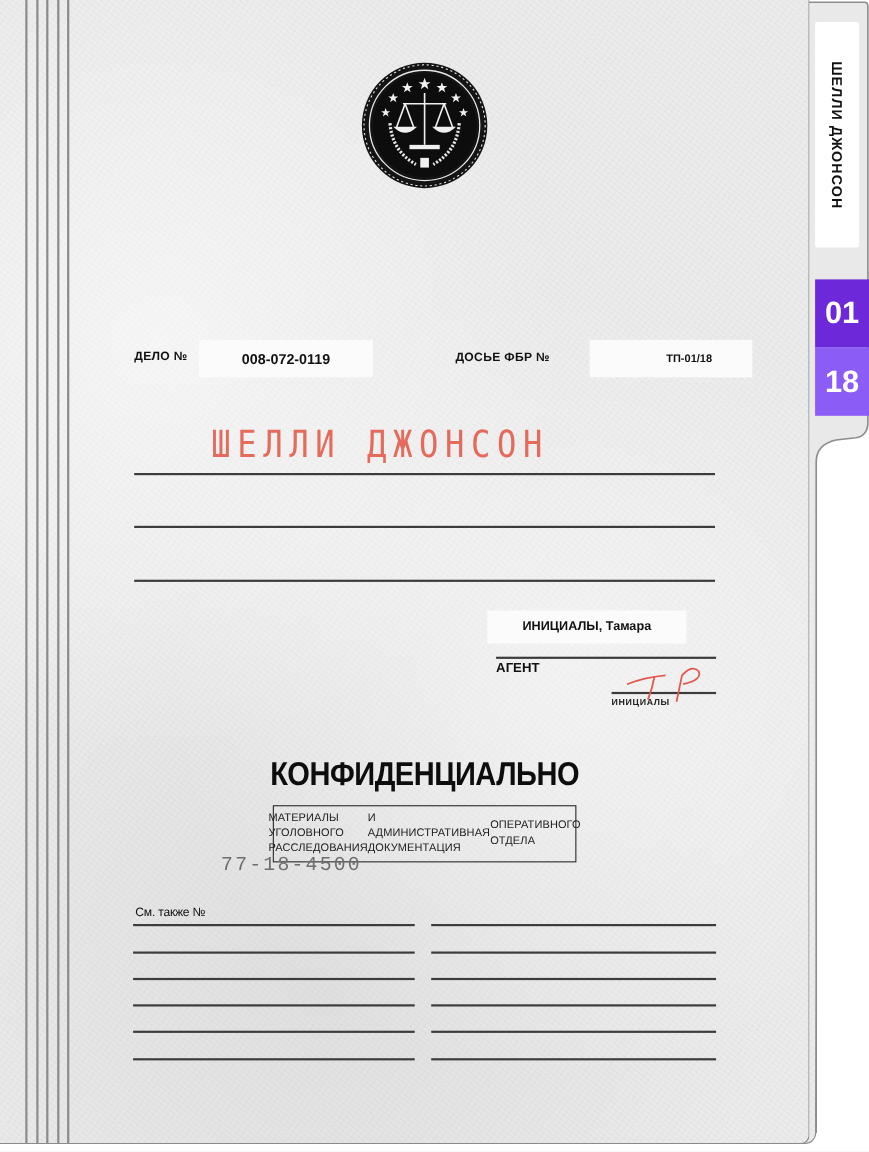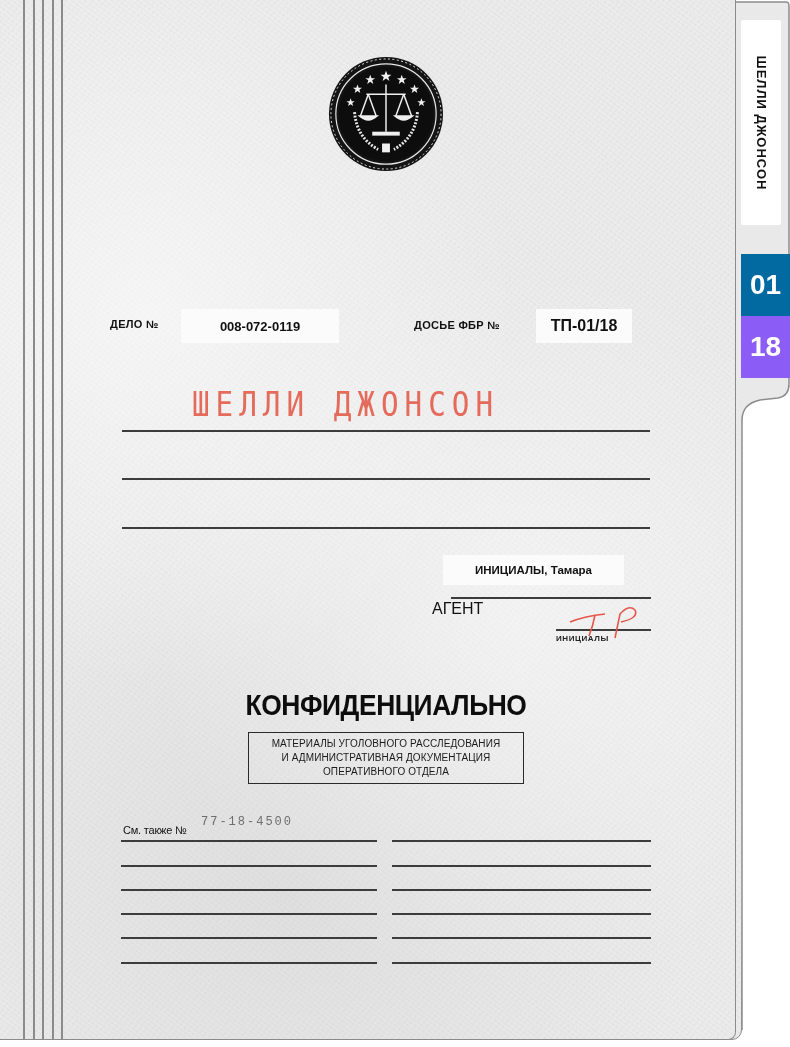--- a/index.html
+++ b/index.html
@@ -30,21 +30,21 @@
   .tab-label span {
     position: absolute; left: 50%; top: 50%;
     transform: translate(-50%, -50%) rotate(90deg);
     white-space: nowrap; font-weight: bold; font-size: 13px; letter-spacing: 1px; color: #111;
   }
   .tab-num {
     position: absolute; left: 741px; width: 49px; height: 60px;
     display: flex; align-items: center; justify-content: center;
     color: #fff; font-size: 28px; font-weight: bold;
   }
-  .tab-num.red { top: 254px; background: #0369a1; height: 62px; }
+  .tab-num.red { top: 254px; background: #6d28d9; height: 62px; }
   .tab-num.black { top: 316px; background: #8b5cf6; height: 62px; }
 
   
   .front {
     position: absolute; left: 0; top: 0; width: 736px; height: 1040px;
     border-right: 1.5px solid #8a8a8a; border-bottom: 1.5px solid #8a8a8a;
     border-radius: 0 0 8px 0; box-sizing: border-box;
   }
   .spine-line {
     position: absolute; top: 0; width: 1.5px; height: 1040px; background: #8b8b8b;
@@ -62,38 +62,38 @@
     position: absolute; background: #fbfbfb; display: flex; align-items: center; justify-content: center;
     font-weight: bold; color: #111;
   }
   .stamp-name {
     position: absolute; left: 192px; top: 384px; width: 375px;
     font-family: "DejaVu Sans Mono", monospace; font-size: 34px; color: #e4604f;
     letter-spacing: 7px; transform: scaleX(0.86); transform-origin: left center;
     font-weight: normal; opacity: 0.92;
   }
   .rule { position: absolute; height: 2px; background: #3c3c3c; }
-  .agent-label { position: absolute; left: 432px; top: 600px; font-weight: normal; font-size: 16px; color: #111; }
+  .agent-label { position: absolute; left: 451px; top: 600px; font-weight: bold; font-size: 12px; color: #111; }
   .initials-label { position: absolute; left: 556px; top: 634px; font-weight: bold; font-size: 8px; letter-spacing: 0.6px; color: #222; }
   .signature { position: absolute; left: 565px; top: 600px; width: 90px; height: 40px; }
   .confidential {
     position: absolute; left: 200px; width: 372px; top: 688px; text-align: center;
     font-weight: bold; font-size: 30px; color: #0d0d0d; letter-spacing: -0.5px;
     transform: scaleX(0.88);
   }
   .materials-box {
     position: absolute; left: 248px; top: 732px; width: 276px; height: 52px;
     border: 1.5px solid #2a2a2a; box-sizing: border-box;
-    display: flex; flex-direction: column; align-items: center; justify-content: center;
+    display: flex; flex-direction: row; align-items: center; justify-content: center;
     font-size: 10px; line-height: 14px; color: #1a1a1a; letter-spacing: 0.1px;
   }
   .see-also-label { position: absolute; left: 123px; top: 824px; font-weight: normal; font-size: 11px; color: #111; letter-spacing: -0.2px; }
   .see-also-value {
-    position: absolute; left: 201px; top: 815px;
-    font-family: "Liberation Mono", monospace; font-size: 12px; color: #6e6e6e; letter-spacing: 2px;
+    position: absolute; left: 201px; top: 777px;
+    font-family: "Liberation Mono", monospace; font-size: 18px; color: #6e6e6e; letter-spacing: 2px;
   }
 </style>
 </head>
 <body>
 
 <div class="back-sheet paper-tex"></div>
 
 <svg class="tab-shape" width="790" height="1047" style="position:absolute;left:0;top:0;">
   <path d="M734 2 L786 2 Q789 2 789 6 L789 384 Q789 396 778 398 L760 400 Q742 404 742 420 L742 1030" fill="#e9e9e9" stroke="#8d8d8d" stroke-width="1.5"></path>
 </svg>
@@ -134,27 +134,27 @@
       <path d="M33 62 Q42 70 51 62 Z" fill="#f0f0f0"></path>
       <path d="M69 62 Q78 70 87 62 Z" fill="#f0f0f0"></path>
     </g>
     <rect x="46" y="78" width="28" height="4" fill="#f0f0f0"></rect>
     <path d="M28 58 Q30 84 52 96" stroke="#e6e6e6" stroke-width="3" fill="none" stroke-dasharray="2 1.5"></path>
     <path d="M92 58 Q90 84 68 96" stroke="#e6e6e6" stroke-width="3" fill="none" stroke-dasharray="2 1.5"></path>
     <rect x="56" y="90" width="8" height="9" fill="#f0f0f0"></rect>
   </svg>
 
 
-  <div class="field-label" style="left:110px; top:318px;">ДЕЛО №</div>
+  <div class="field-label" style="left:122px; top:318px;">ДЕЛО №</div>
   <div class="field-box" style="left:181px; top:309px; width:158px; height:34px; font-size:13px;text-align:center;">
     <span>008-072-0119</span>
   </div>
 
   <div class="field-label" style="left:414px; top:319px;">ДОСЬЕ ФБР №</div>
-  <div class="field-box" style="left:536px; top:309px; width:96px; height:34px; font-size:16px;">
+  <div class="field-box" style="left:536px; top:309px; width:115px; height:34px; font-size:10px;padding-left:33px;">
     <span>ТП-01/18</span>
   </div>
 
   <div class="stamp-name">ШЕЛЛИ ДЖОНСОН</div>
 
   <div class="rule" style="left:122px; top:430px; width:528px;"></div>
   <div class="rule" style="left:122px; top:478px; width:528px;"></div>
   <div class="rule" style="left:122px; top:527px; width:528px;"></div>
 
   <div class="field-box" style="left:443px; top:555px; width:181px; height:30px; font-size:11.5px;">

